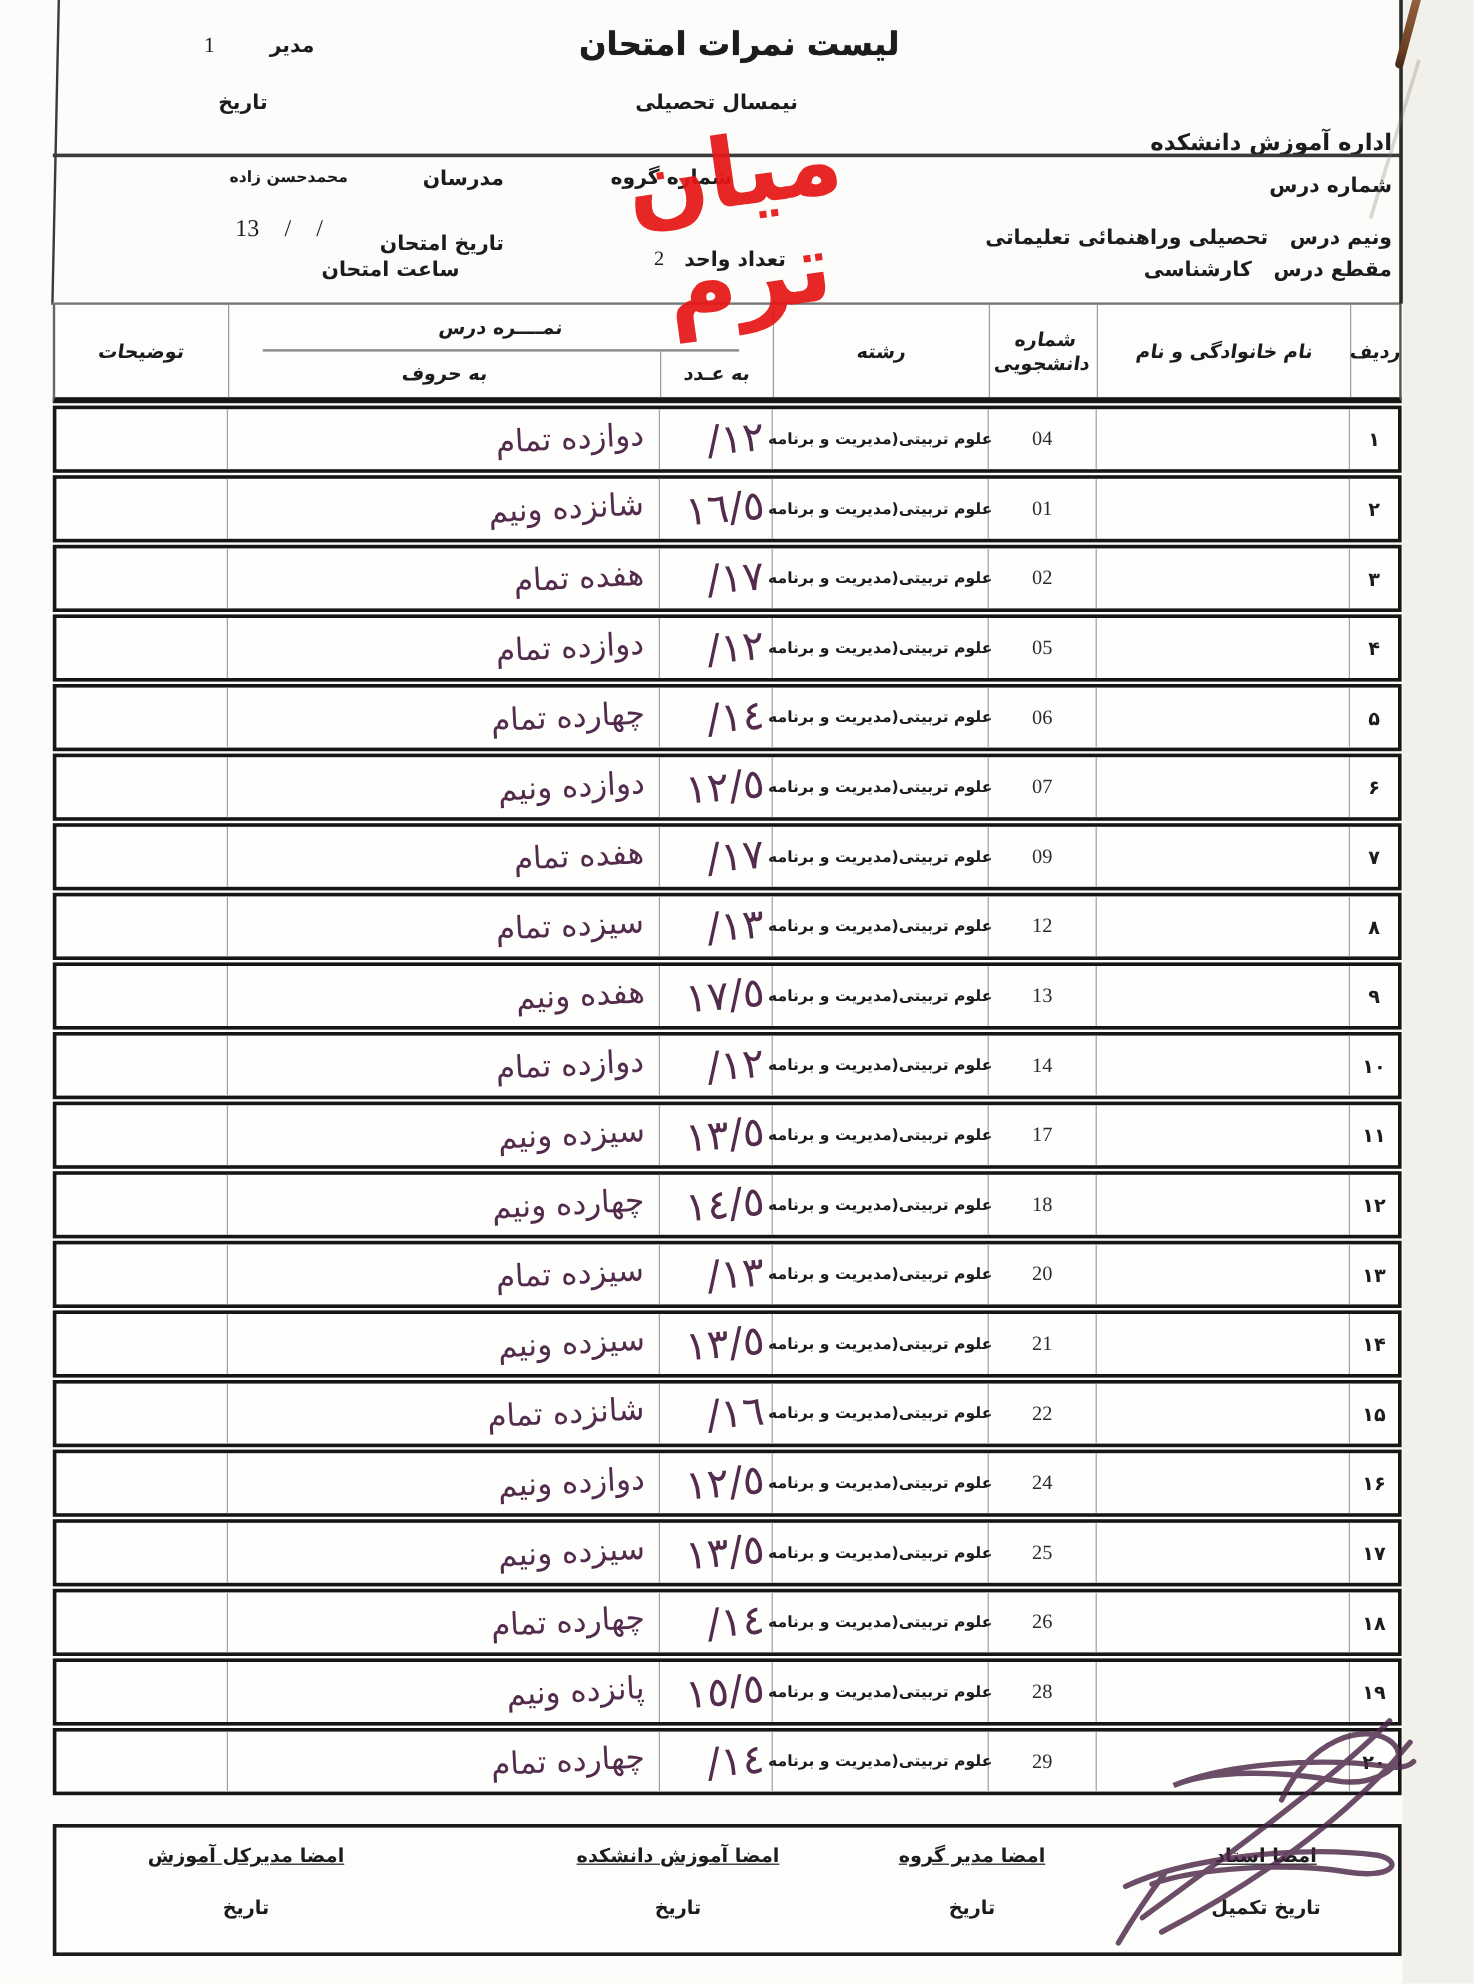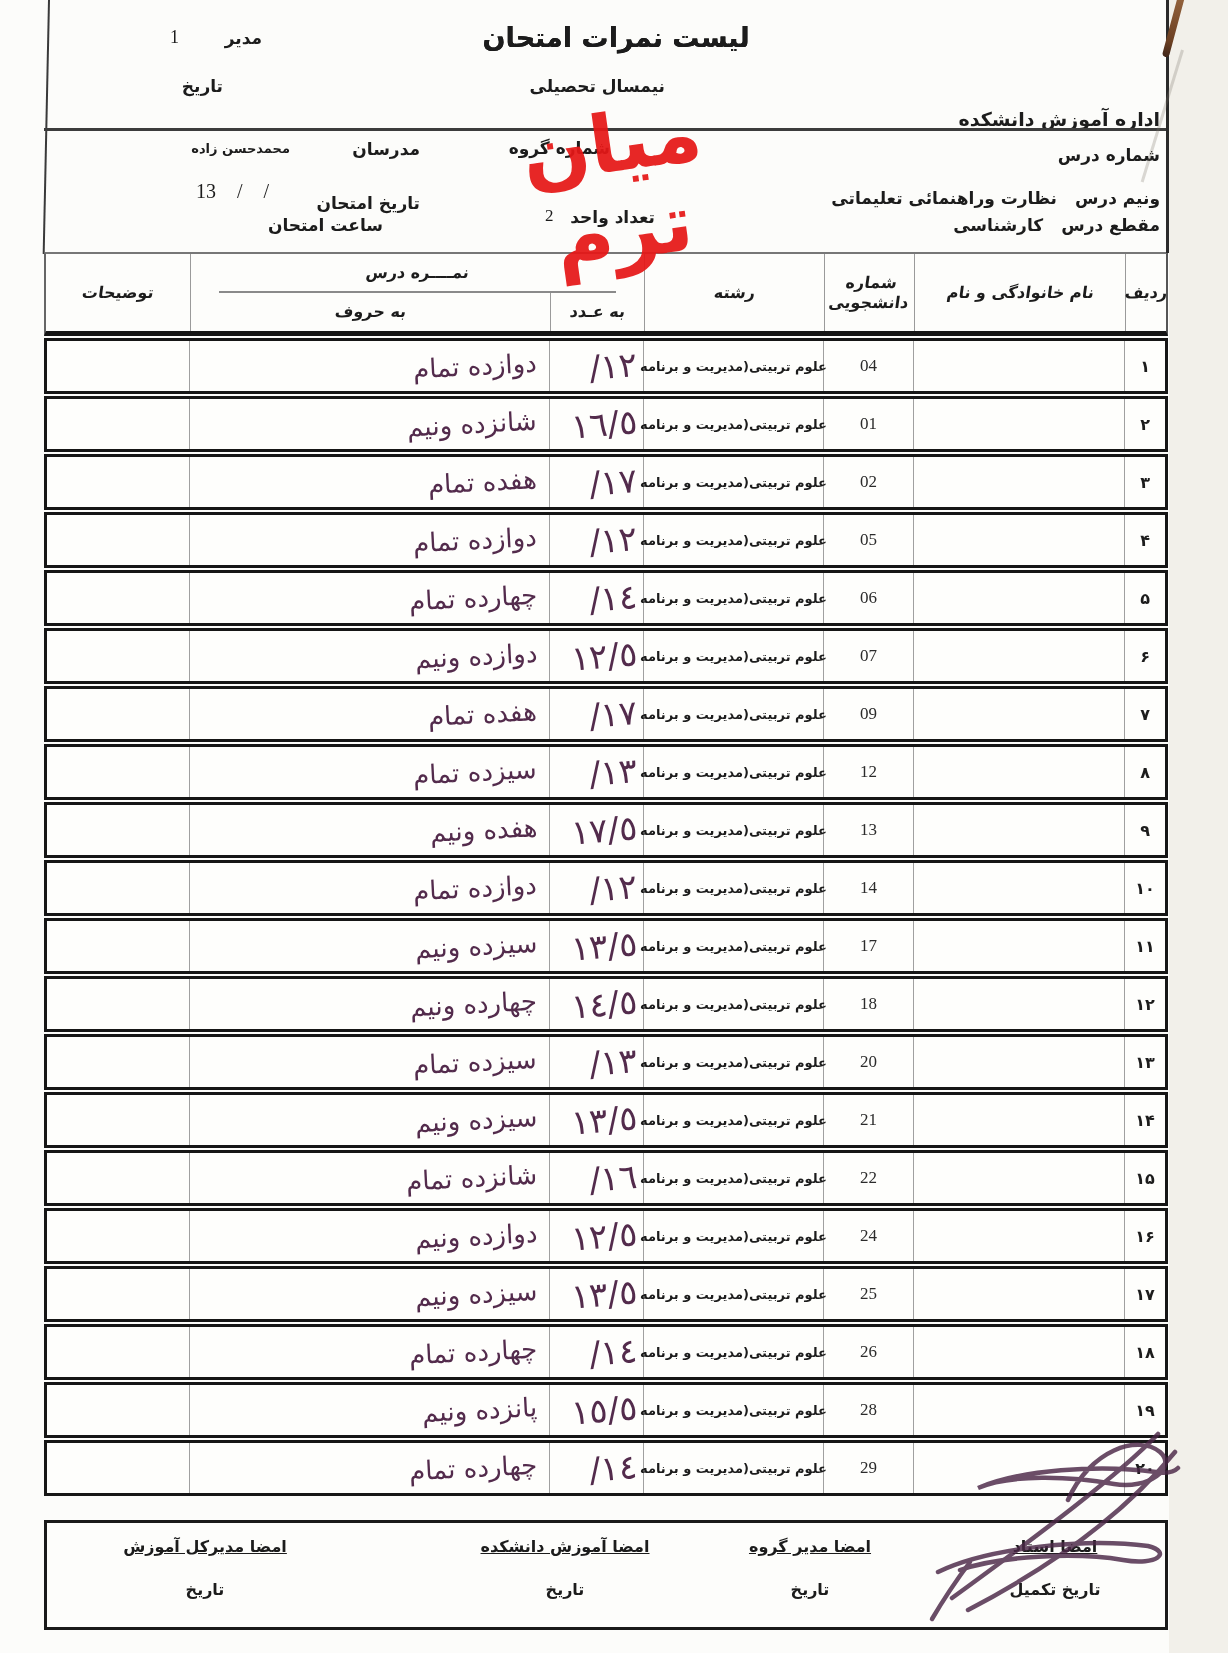--- a/index.html
+++ b/index.html
@@ -102,21 +102,21 @@
   <div class="abs" id="page-label">مدیر</div>
   <div class="abs serif" id="page-number">1</div>
   <div class="abs" id="date-label-top">تاریخ</div>
   <div class="abs" id="semester-label">نیمسال تحصیلی</div>
   <div class="abs" id="office-label">اداره آموزش دانشکده</div>
   <div class="abs" id="divider"></div>
 
   <div class="abs lab17" id="course-no-label">شماره درس</div>
   <div class="abs" id="course-name-line">
     <span class="lab17">ونیم درس</span>
-    <span class="lab17">نظارت وراهنمائی تعلیماتی</span>
+    <span class="lab17">تحصیلی وراهنمائی تعلیماتی</span>
   </div>
   <div class="abs" id="course-level-line">
     <span class="lab17">مقطع درس</span>
     <span class="lab17">کارشناسی</span>
   </div>
   <div class="abs lab17" id="group-label">شماره گروه</div>
   <div class="abs lab17" id="units-label">تعداد واحد</div>
   <div class="abs serif" id="units-value">2</div>
   <div class="abs lab17" id="instructors-label">مدرسان</div>
   <div class="abs" id="instructor-name">محمدحسن زاده</div>

